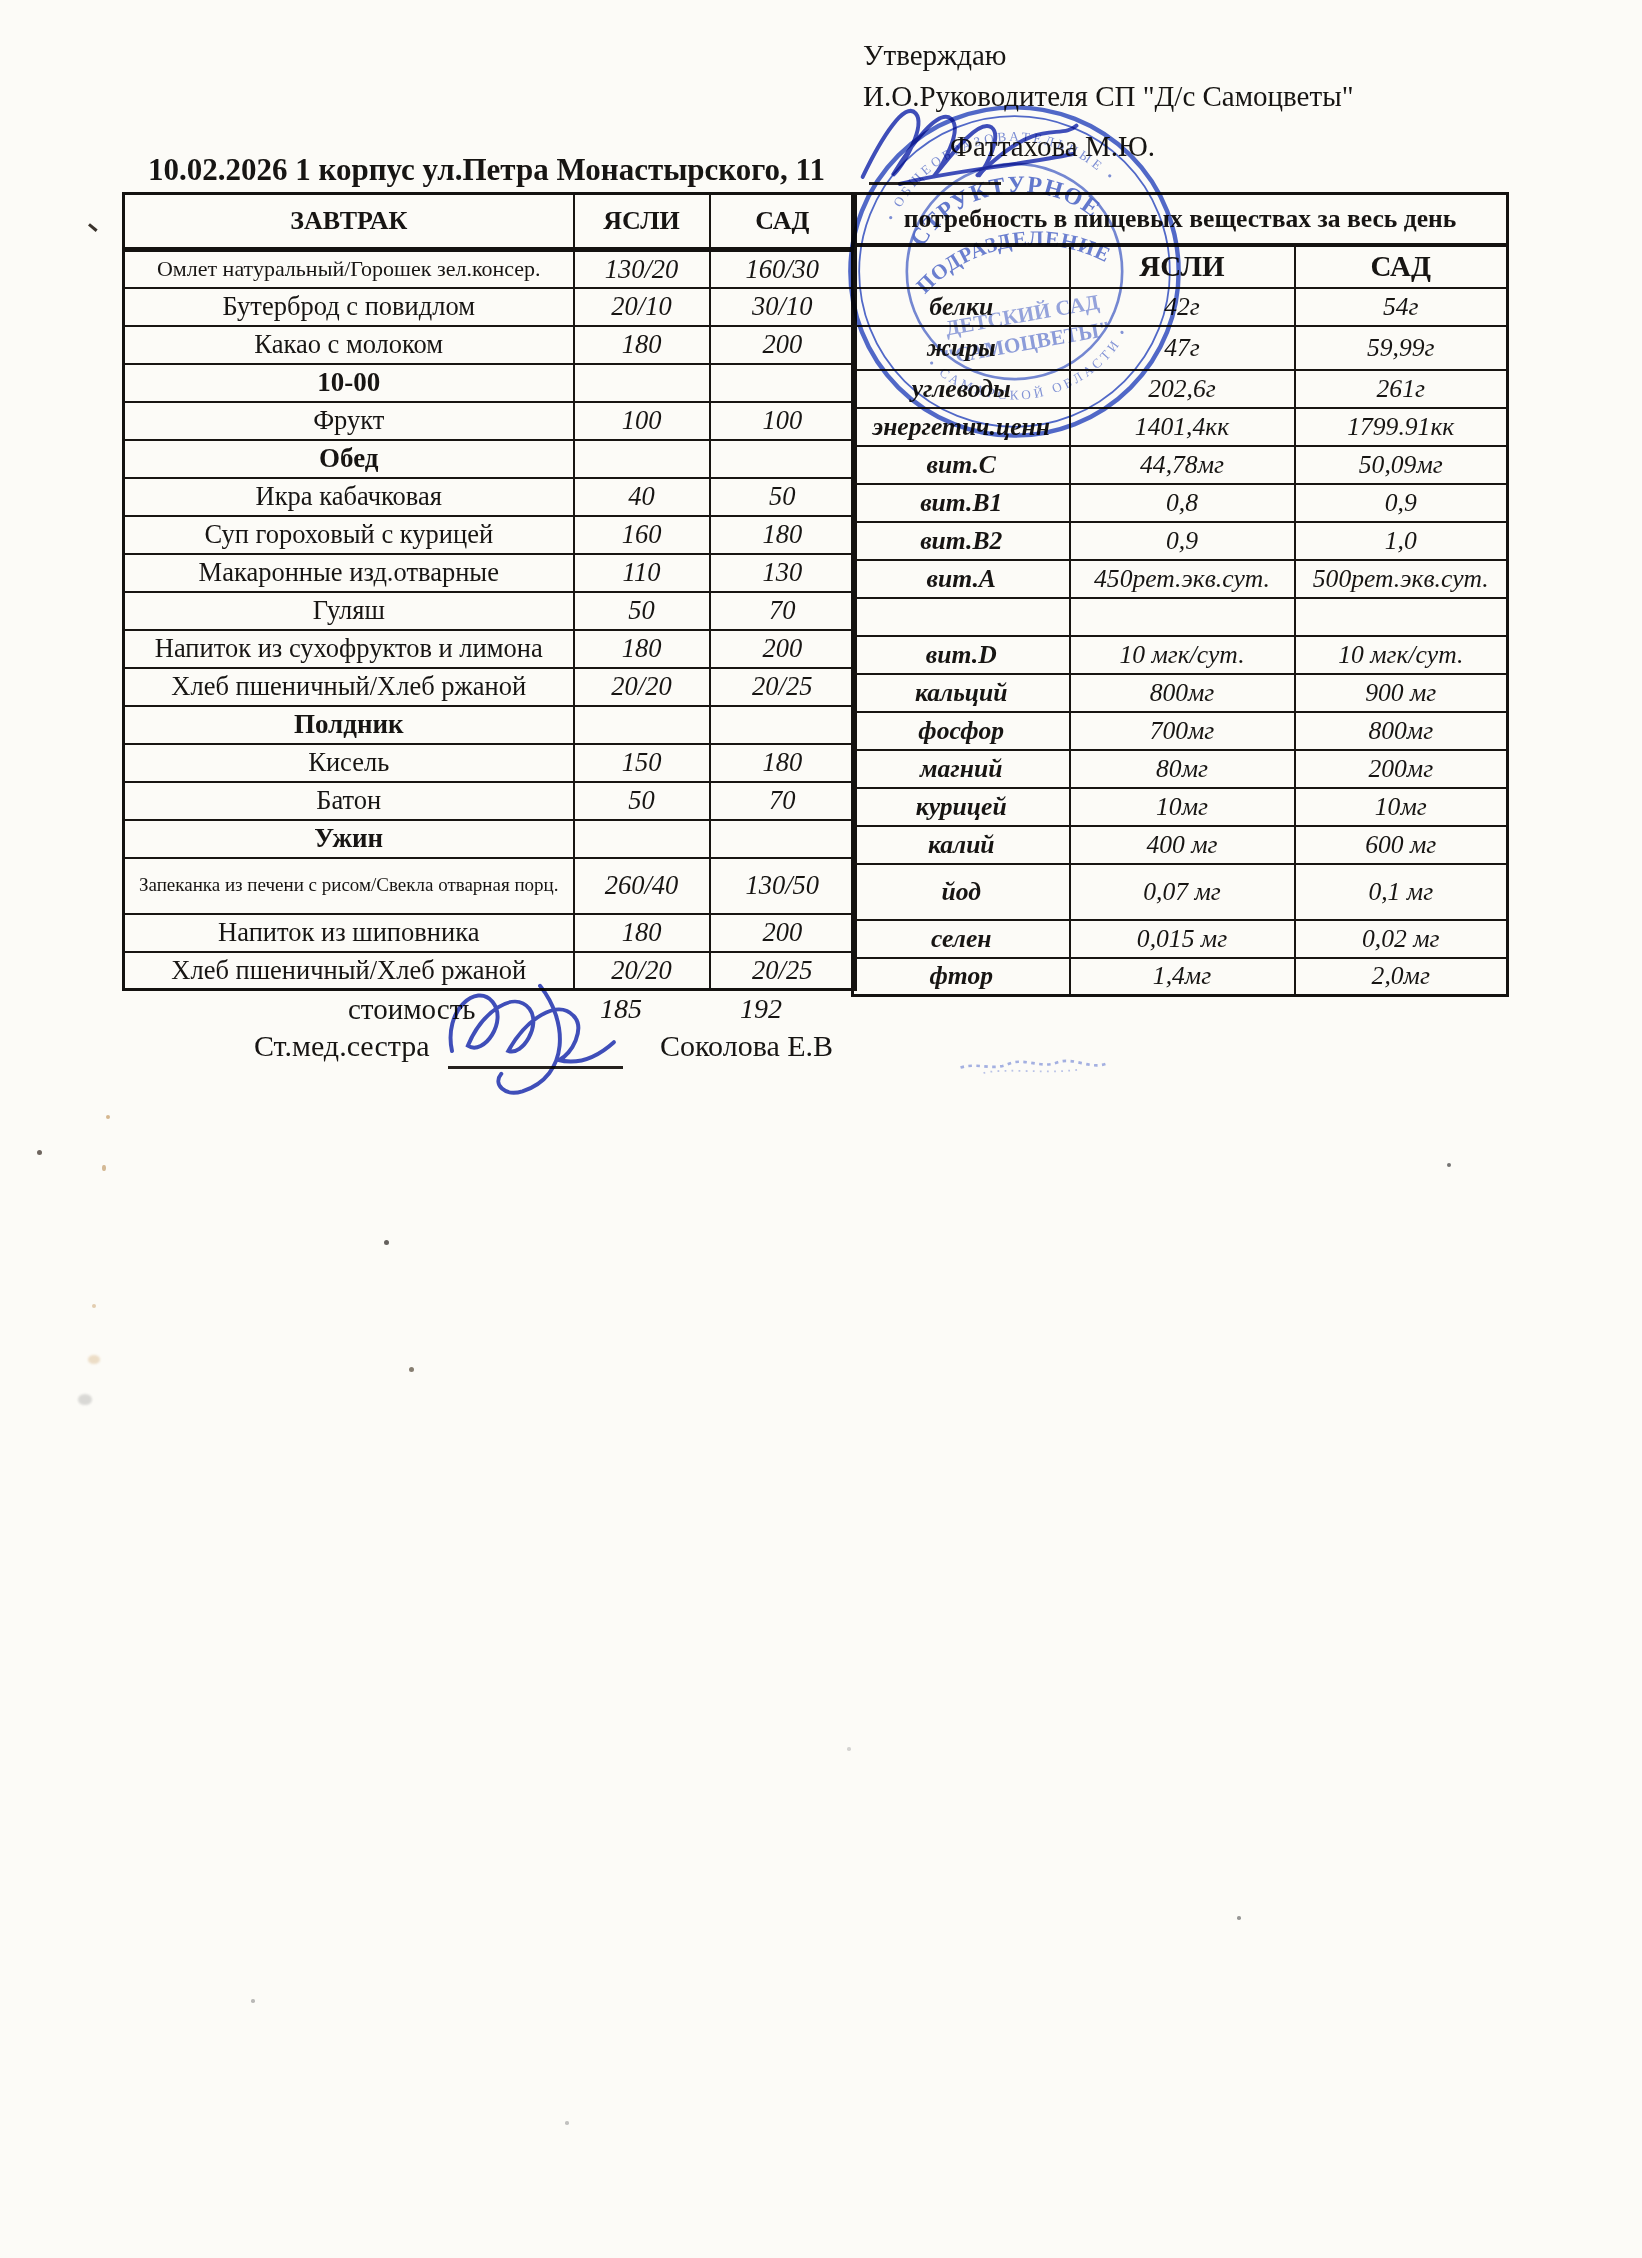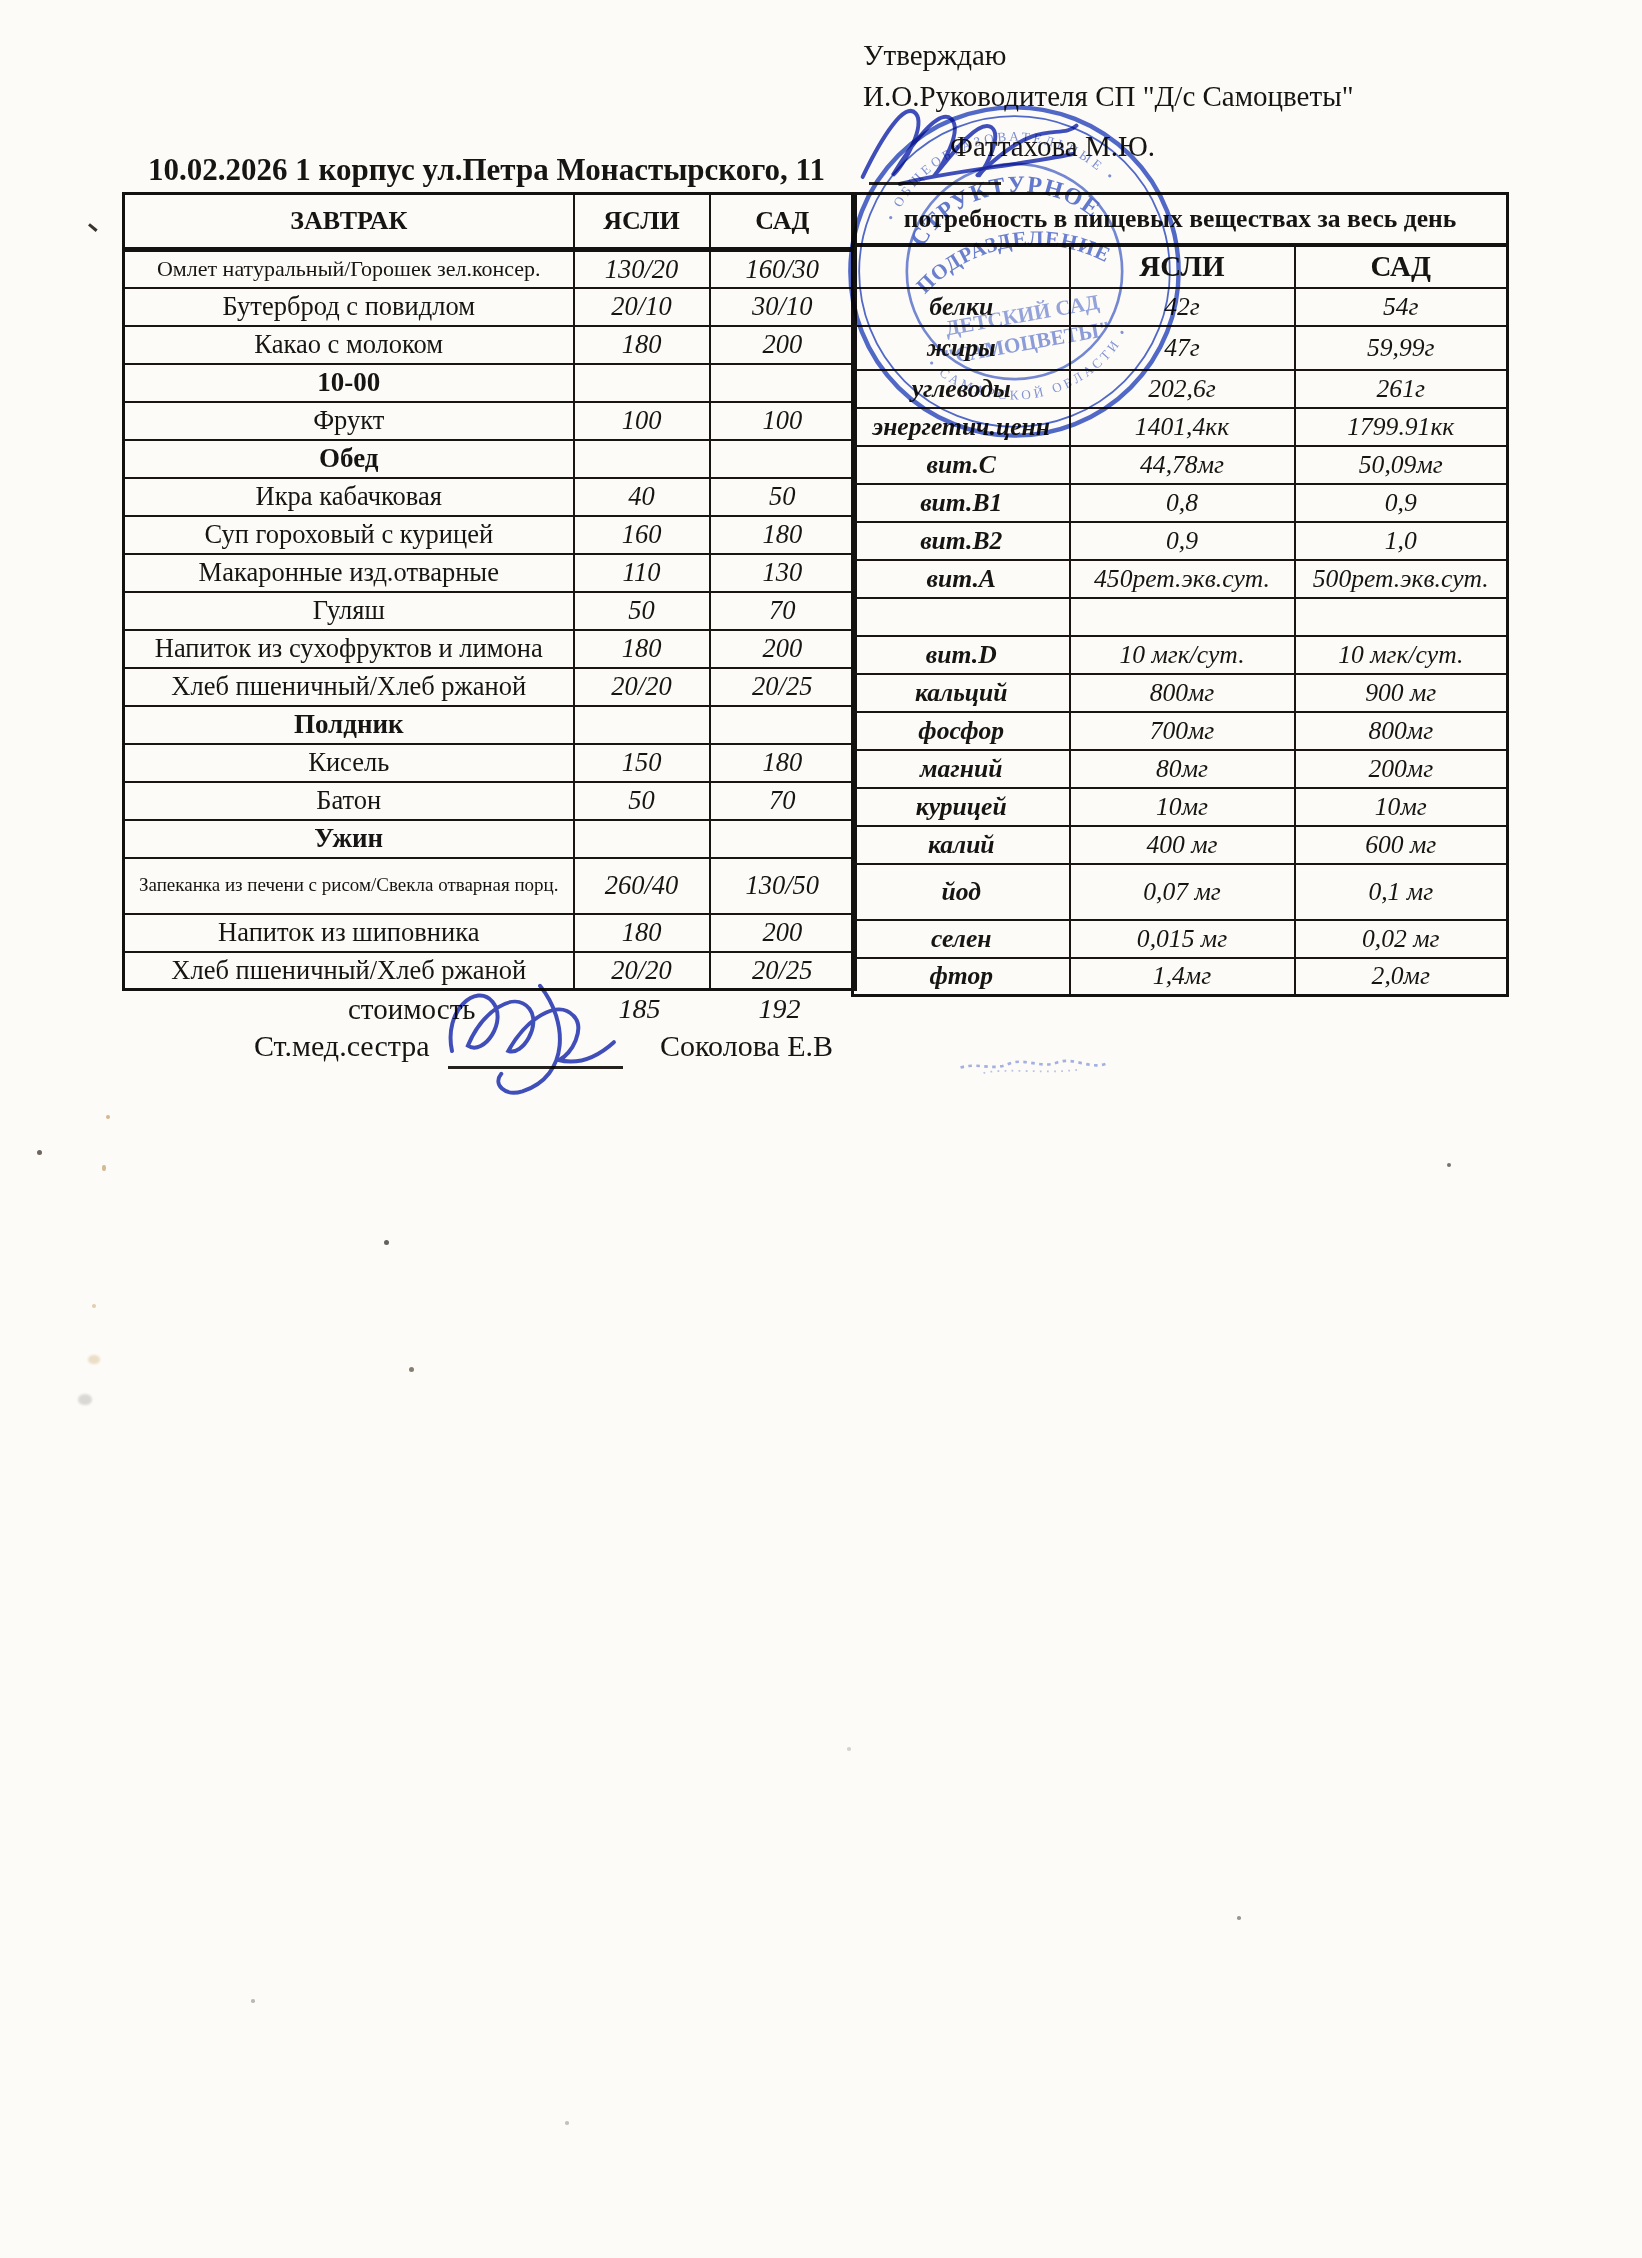--- a/index.html
+++ b/index.html
@@ -26,21 +26,21 @@
   .dish{font-size:26.5px;}
   .dish-sm{font-size:22px;}
   .dish-xs{font-size:19px;line-height:1.2;}
   .val{font-style:italic;font-size:26.5px;}
   .sect{font-weight:bold;font-size:27px;}
   .n-title{font-weight:bold;font-size:25.6px;border-bottom:4.4px solid #141210;}
   .n-name{font-weight:bold;font-style:italic;font-size:25.6px;}
   .n-val{font-style:italic;font-size:25.6px;}
   
   .cost-label{position:absolute;left:348px;top:993px;font-size:29px;}
-  .cost-val{position:absolute;top:993px;width:79px;text-align:center;font-style:italic;font-size:28px;}
+  .cost-val{position:absolute;top:993px;width:79px;text-align:left;font-style:italic;font-size:28px;}
   .nurse-label{position:absolute;left:254px;top:1029px;font-size:30px;}
   .nurse-name{position:absolute;left:660px;top:1029px;font-size:30px;}
   
   .stamp{position:absolute;left:838px;top:95px;filter:blur(0.4px);mix-blend-mode:multiply;opacity:.85;}
   .sig-svg{position:absolute;mix-blend-mode:multiply;}
   .smudge{position:absolute;left:957px;top:1048px;opacity:.55;filter:blur(0.5px);}
   .tick{position:absolute;left:88px;top:226px;width:9.7px;height:2.6px;background:#3a332c;transform:rotate(40deg);}
   .speck{position:absolute;border-radius:50%;}
 </style>
 </head>

